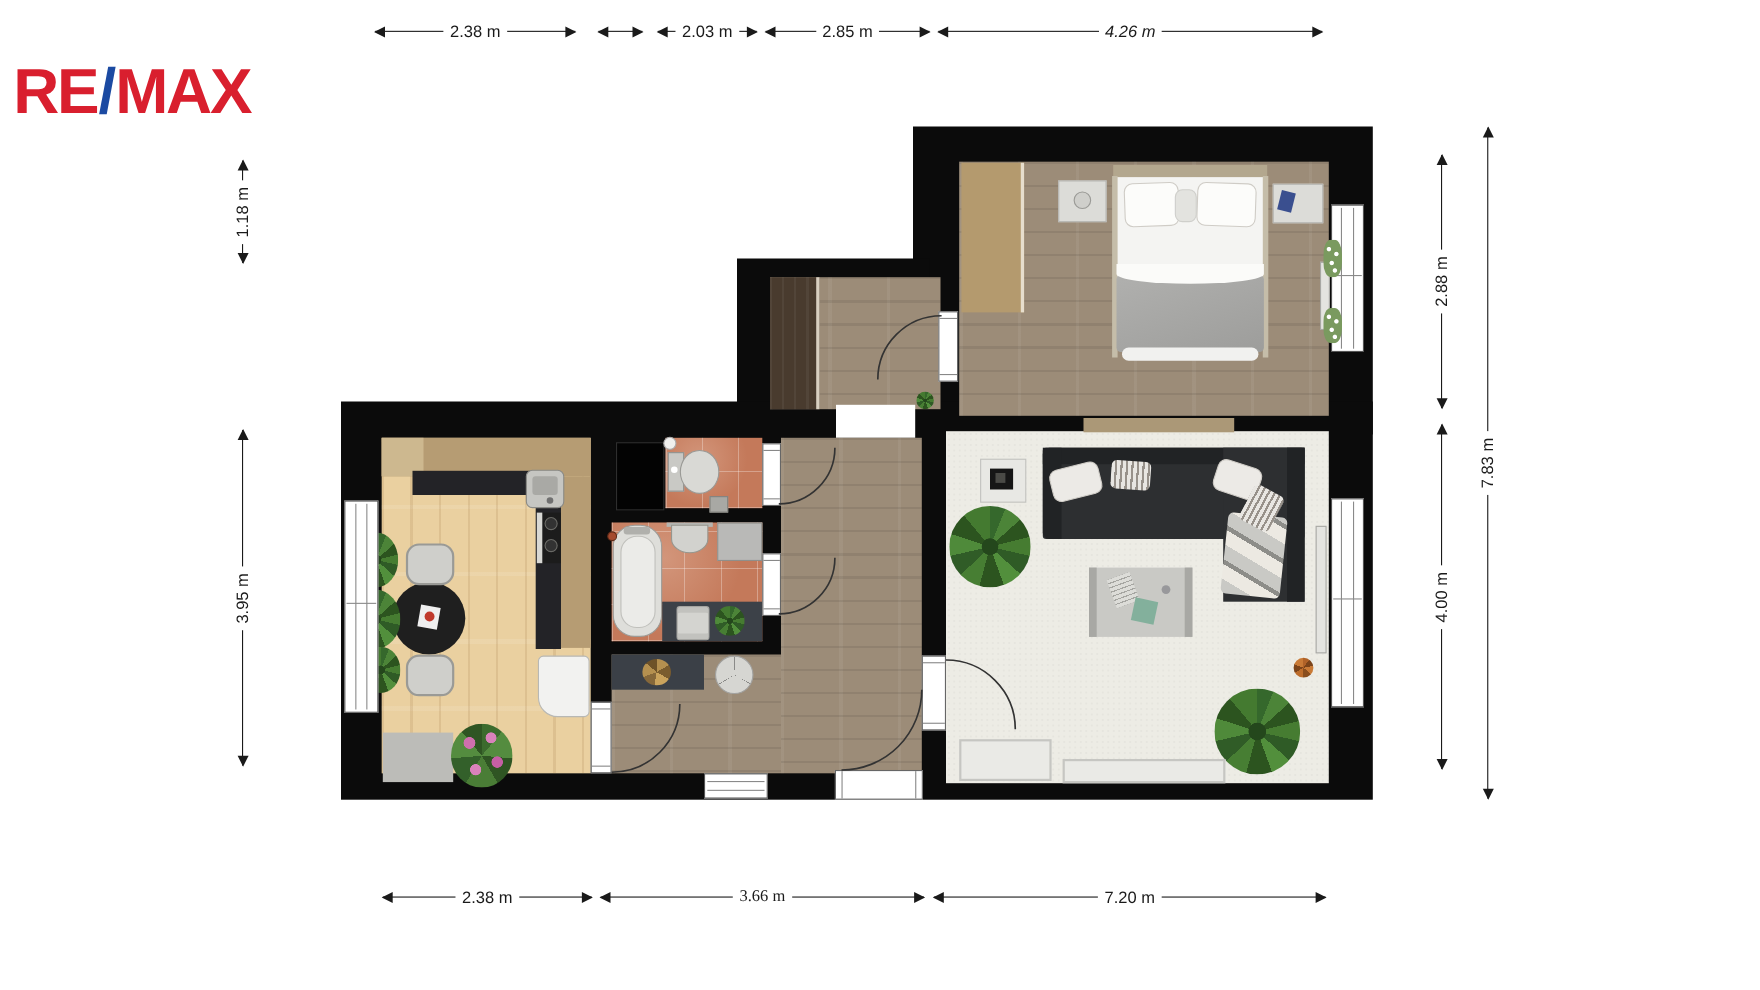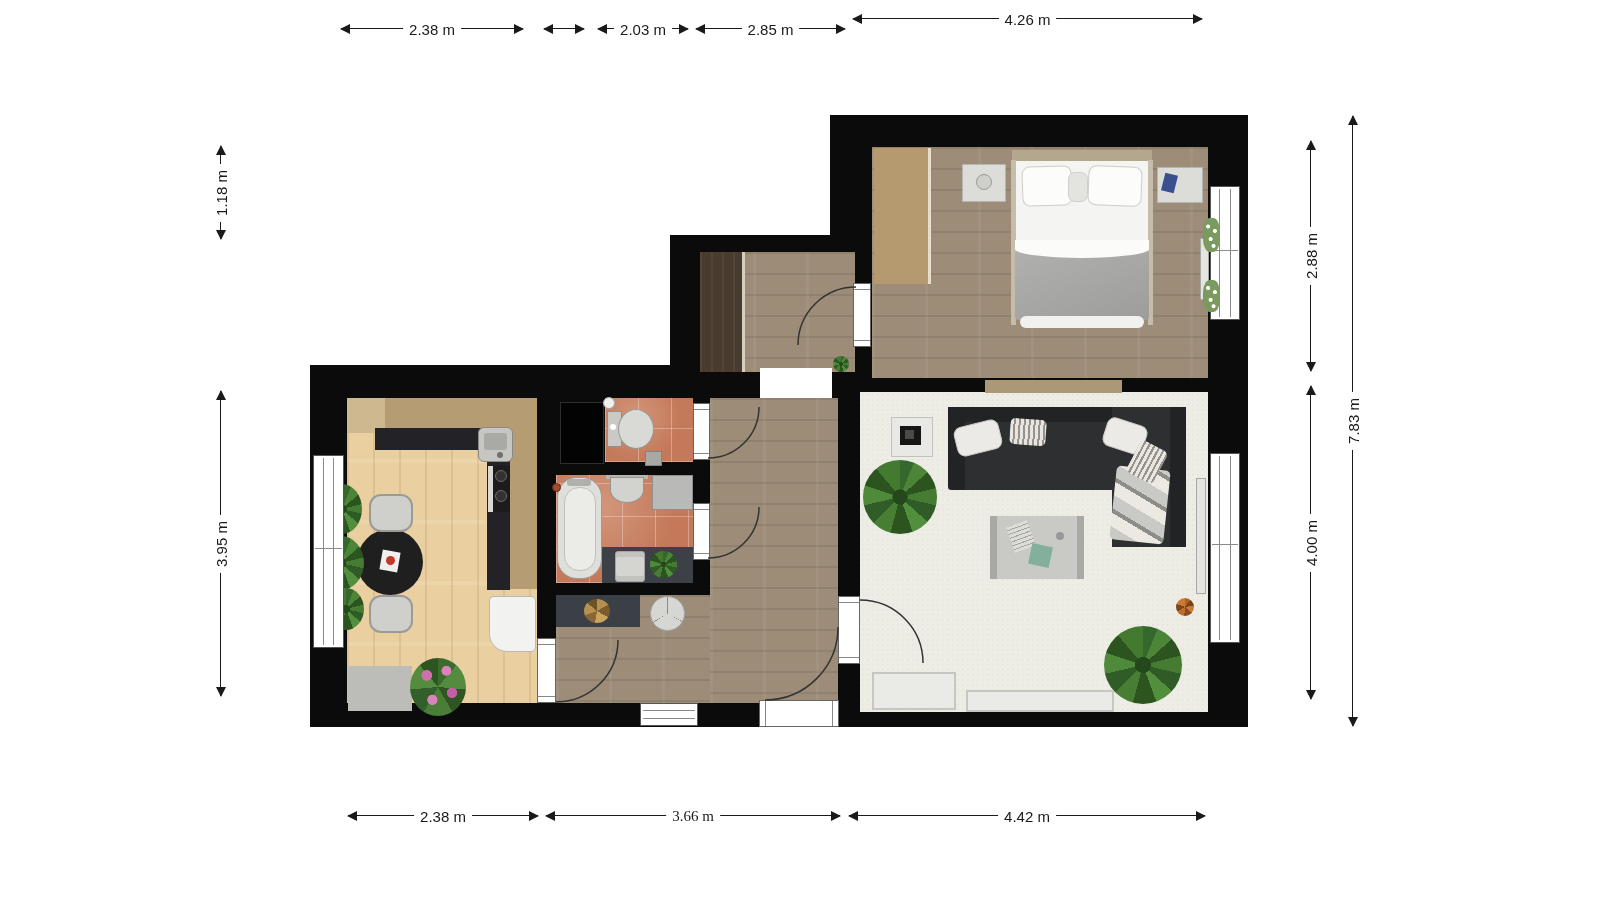--- a/index.html
+++ b/index.html
@@ -85,20 +85,21 @@
   
   #logo{position:absolute;left:12px;top:55px;font-size:58px;font-weight:bold;letter-spacing:-2px;
     color:#d91f2e;line-height:1;}
   #logo .slash{color:#1b4aa2;margin:0 1px;}
 </style>
 </head>
 <body>
 
 <div id="stage">
 
+  <div id="logo"><span>RE</span><span class="slash">/</span><span>MAX</span></div>
 
   <div class="abs wall" style="left:830px;top:115px;width:418px;height:280px;"></div>
   <div class="abs wall" style="left:670px;top:235px;width:175px;height:160px;"></div>
   <div class="abs wall" style="left:310px;top:365px;width:938px;height:362px;"></div>
 
   <div class="abs wood-g" style="left:872px;top:147px;width:336px;height:231px;"></div>
   <div class="abs wood-g" style="left:700px;top:252px;width:155px;height:120px;"></div>
   <div class="abs" style="left:760px;top:368px;width:72px;height:30px;background:#fff;"></div>
   <div class="abs wood-p" style="left:347px;top:398px;width:190px;height:305px;"></div>
   <div class="abs tile" style="left:605px;top:398px;width:88px;height:64px;"></div>
@@ -240,21 +241,21 @@
       <span class="ah-l"></span>
       <span class="ah-r"></span>
     <span class="lbl">2.03 m</span>
   </div>
   <div class="dim" style="left:695px;top:20px;width:151px;height:17px;">
     <span class="line-h"></span>
       <span class="ah-l"></span>
       <span class="ah-r"></span>
     <span class="lbl">2.85 m</span>
   </div>
-  <div class="dim" style="left:852px;top:10px;width:351px;height:17px;">
+  <div class="dim" style="left:852px;top:20px;width:351px;height:17px;font-style:italic;">
     <span class="line-h"></span>
       <span class="ah-l"></span>
       <span class="ah-r"></span>
     <span class="lbl">4.26 m</span>
   </div>
 
   <div class="dim" style="left:212px;top:145px;width:17px;height:95px;">
     <span class="line-v"></span>
       <span class="av-t"></span>
       <span class="av-b"></span>
@@ -295,16 +296,16 @@
   <div class="dim" style="left:545px;top:807px;width:296px;height:17px;font-family:Liberation Serif, serif;">
     <span class="line-h"></span>
       <span class="ah-l"></span>
       <span class="ah-r"></span>
     <span class="lbl">3.66 m</span>
   </div>
   <div class="dim" style="left:848px;top:807px;width:358px;height:17px;">
     <span class="line-h"></span>
       <span class="ah-l"></span>
       <span class="ah-r"></span>
-    <span class="lbl">4.42 m</span>
+    <span class="lbl">7.20 m</span>
   </div>
 
 </div>
 
 </body></html>

